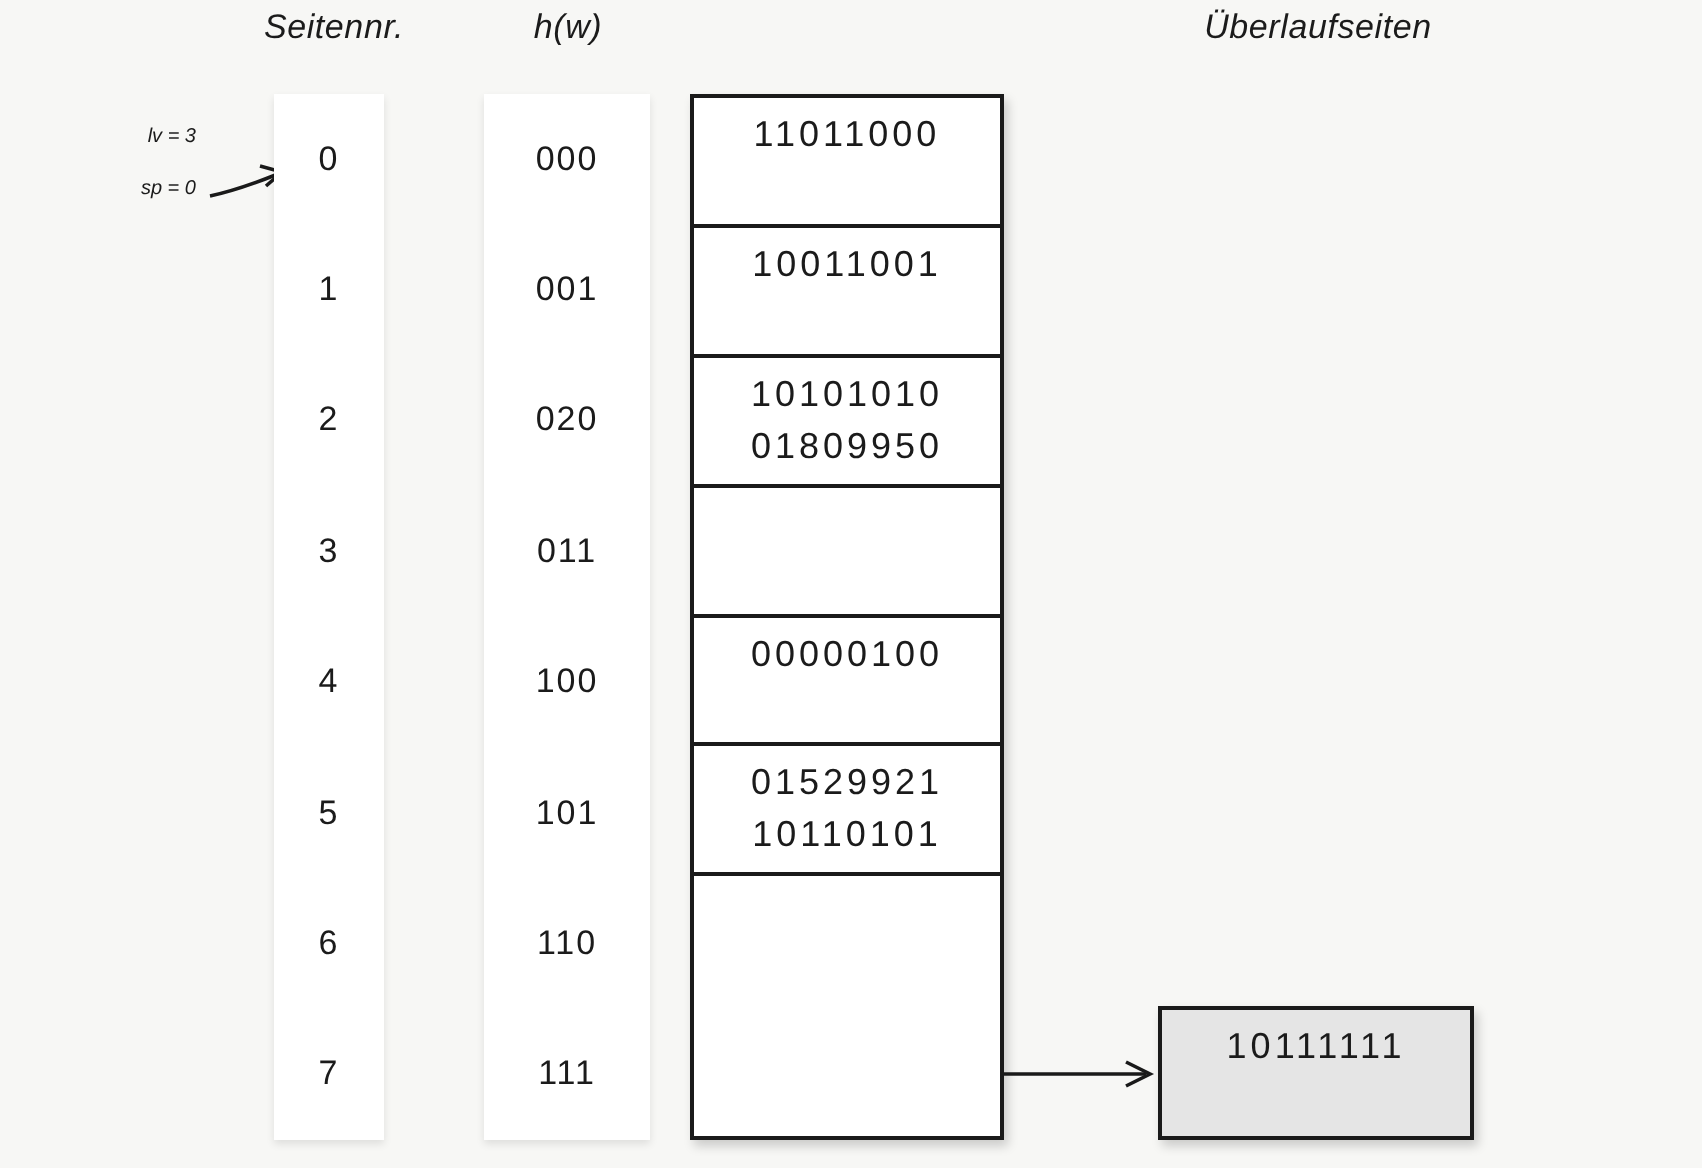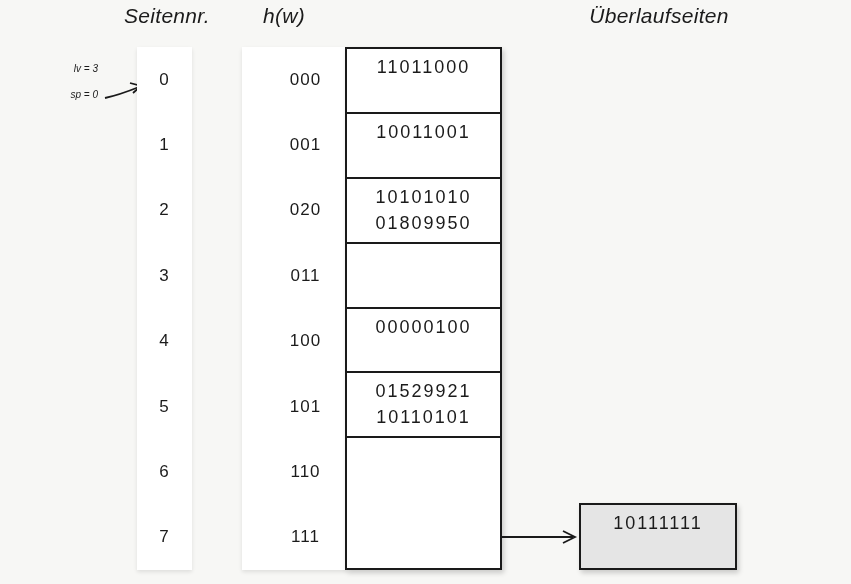--- a/index.html
+++ b/index.html
@@ -14,21 +14,21 @@
     background: #f7f7f5;
     font-family: "Liberation Sans", sans-serif;
     color: #1b1b1b;
     overflow: hidden;
   }
   .hdr {
     position: absolute;
     top: 4px;
     transform: translateX(-50%);
     font-style: italic;
-    font-size: 21px;
+    font-size: 17px;
     letter-spacing: 0.3px;
     white-space: nowrap;
   }
   .hdr-seitennr   { left: 167px; }
   .hdr-hash       { left: 284px; }
   .hdr-seiten     { left: 424px; margin-top: 46px; }
   .hdr-ueberlauf  { left: 659px; }
 
   .annot {
     position: absolute;
@@ -50,21 +50,21 @@
   .strip {
     position: absolute;
     top: 47px;
     height: 523px;
     background: #ffffff;
     box-shadow: 0 2px 4px rgba(0,0,0,0.10);
     display: grid;
     grid-template-rows: repeat(8, 1fr);
   }
   .strip-nr   { left: 137px; width: 55px; }
-  .strip-hash { left: 242px; width: 83px; padding-left: 22px; }
+  .strip-hash { left: 242px; width: 83px; }
   .rowcell {
     display: flex;
     align-items: center;
     justify-content: center;
     font-size: 17px;
     letter-spacing: 1px;
   }
 
   .bucket-col {
     position: absolute;

